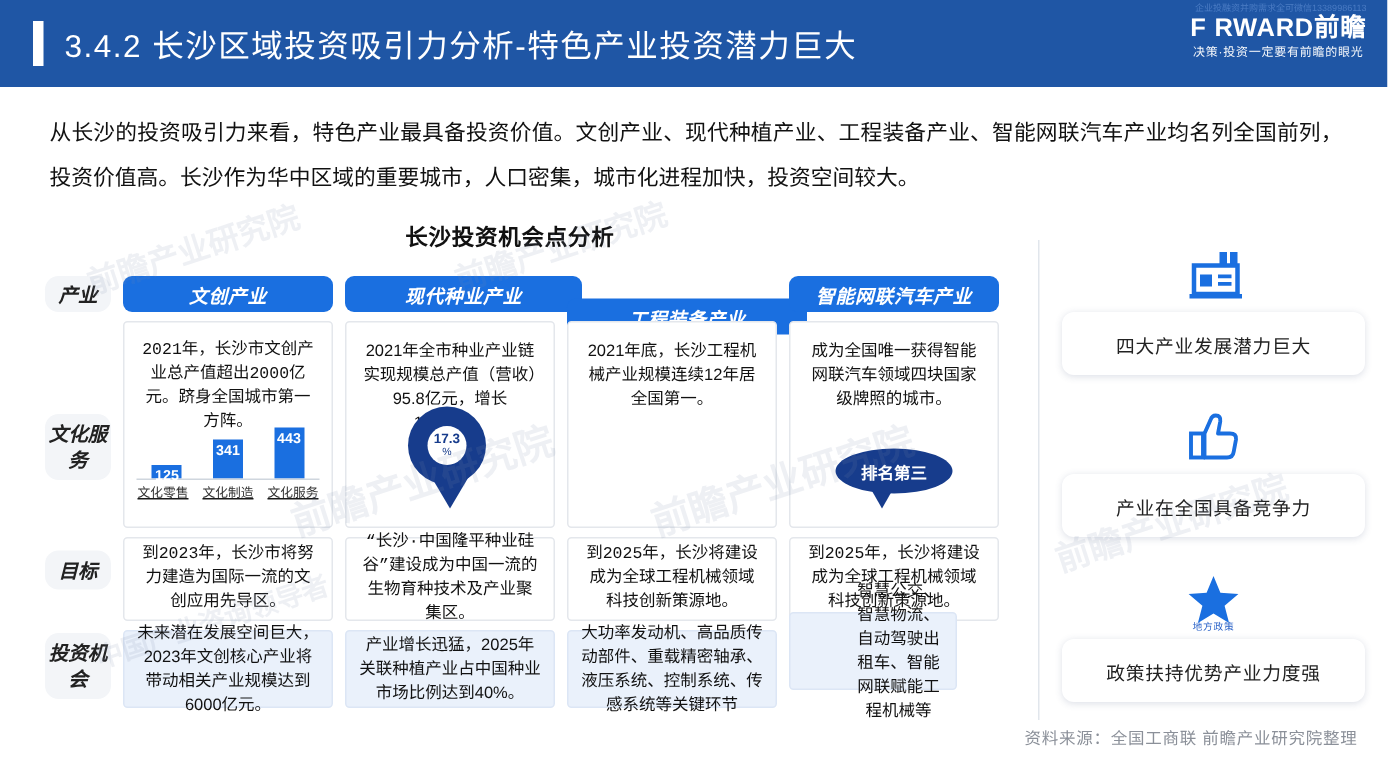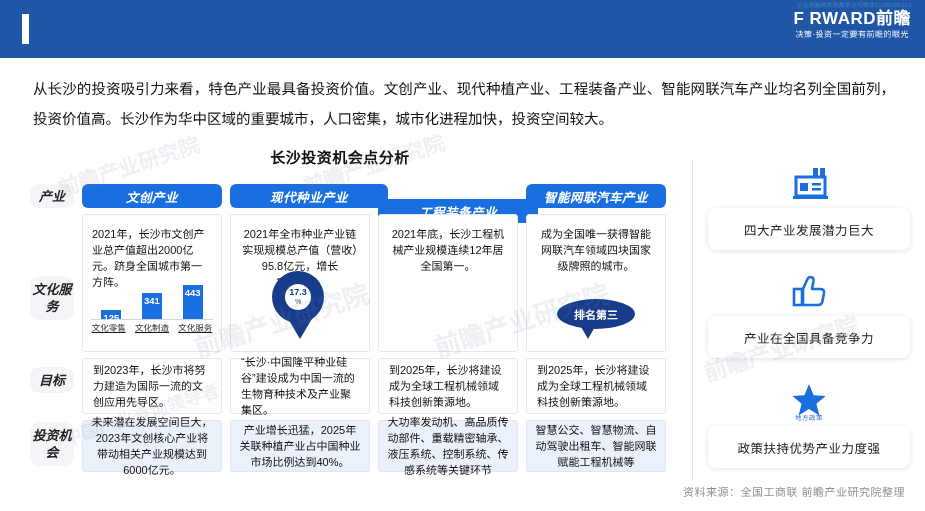--- a/index.html
+++ b/index.html
@@ -60,21 +60,21 @@
     color:#fff;font-size:12.5px;font-weight:bold;font-style:italic;letter-spacing:.5px;
   }
   .cell{
     position:absolute;background:#ffffff;border:1px solid #e4e7ec;border-radius:3px;
     box-sizing:border-box;
   }
   .cell.tall{display:block;}
   .cell-text{
     font-size:11px;line-height:16px;color:#111;text-align:center;padding:11px 9px 0 9px;
   }
-  .cell-text.lead{text-align:left;}
+  .cell-text.lead{text-align:center;font-family:Liberation Mono, monospace;}
   .cell.opp{
     background:#eaf1fb;border:1px solid #dce6f5;
     display:flex;align-items:center;justify-content:center;
   }
   .cell.opp .cell-text{padding:4px 8px;}
   .cell.goal{display:flex;align-items:center;justify-content:center;}
   .cell.goal .cell-text{padding:0 10px;}
 
   
   .barchart{position:absolute;left:0;bottom:16px;width:100%;height:64px;}
@@ -156,20 +156,21 @@
     pointer-events:none;user-select:none;white-space:nowrap;
   }
 </style>
 </head>
 <body>
 
 <div class="slide">
 
   <div class="header">
     <div class="header-accent"></div>
+    <div class="header-title">3.4.2  长沙区域投资吸引力分析-特色产业投资潜力巨大</div>
     <div class="brand-micro">企业投融资并购需求全可微信13389986113</div>
     <div class="brand">
       <div class="brand-main">F RWARD前瞻</div>
       <div class="brand-sub">决策·投资一定要有前瞻的眼光</div>
     </div>
   </div>
 
   <div class="intro">从长沙的投资吸引力来看，特色产业最具备投资价值。文创产业、现代种植产业、工程装备产业、智能网联汽车产业均名列全国前列，投资价值高。长沙作为华中区域的重要城市，人口密集，城市化进程加快，投资空间较大。</div>
 
   <div class="chart-title">长沙投资机会点分析</div>
@@ -263,21 +264,21 @@
     <div class="cell tall" style="left:496px;top:32px;width:140px;height:138px;">
       <div class="cell-text">成为全国唯一获得智能网联汽车领域四块国家级牌照的城市。</div>
       <div class="bubble-tail"></div>
       <div class="bubble">排名第三</div>
     </div>
 
     <div class="cell goal" style="left:496px;top:176px;width:140px;height:56px;">
       <div class="cell-text lead">到2025年，长沙将建设成为全球工程机械领域科技创新策源地。</div>
     </div>
 
-    <div class="cell opp" style="left:496px;top:238px;width:140px;height:52px;">
+    <div class="cell opp" style="left:496px;top:226px;width:112px;height:52px;padding-left:34px;">
       <div class="cell-text">智慧公交、智慧物流、自动驾驶出租车、智能网联赋能工程机械等</div>
     </div>
   </div>
 
   <div class="divider"></div>
   <div class="rightpanel">
 
     <div class="rp-item" style="top:0;">
       <div class="rp-icon">
         <svg width="38" height="34" viewBox="0 0 38 34" aria-hidden="true">

